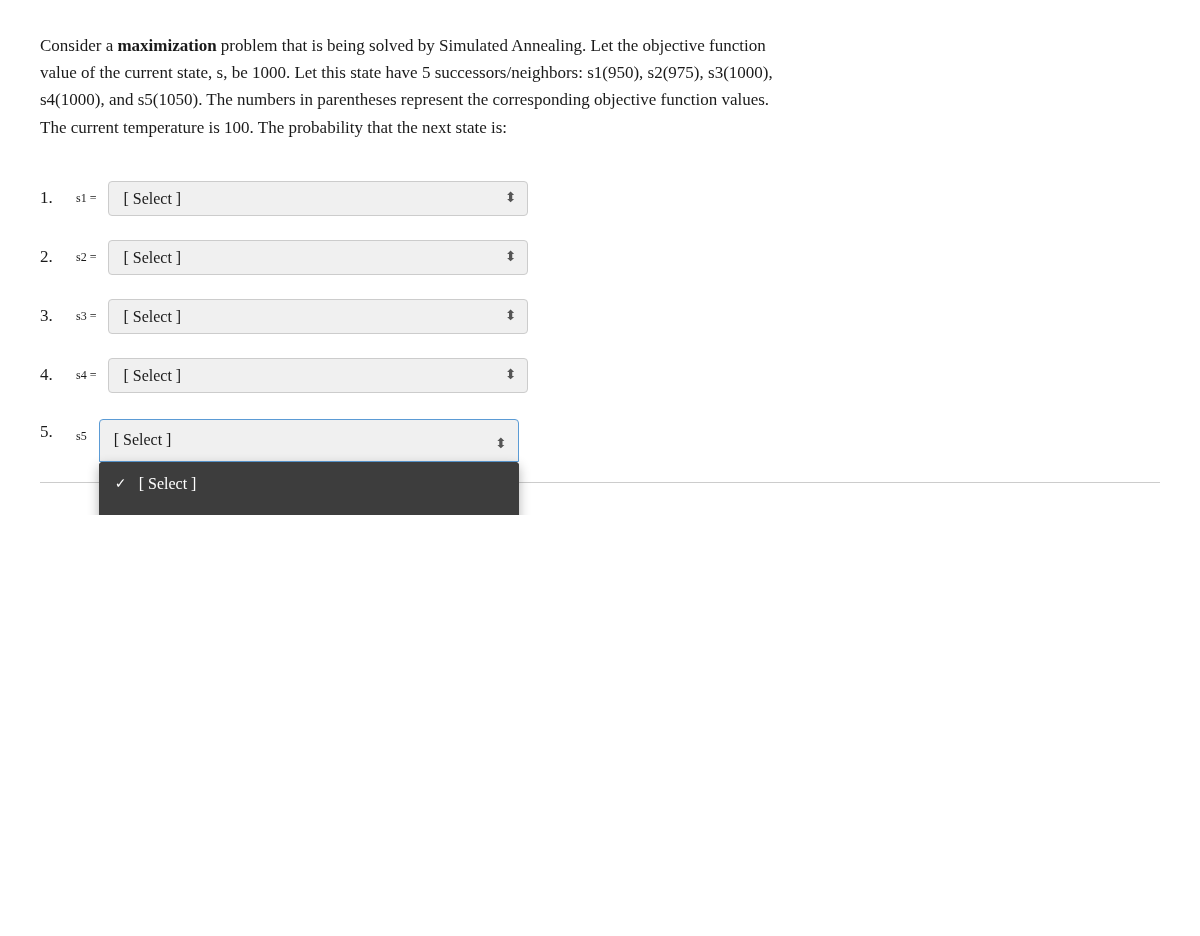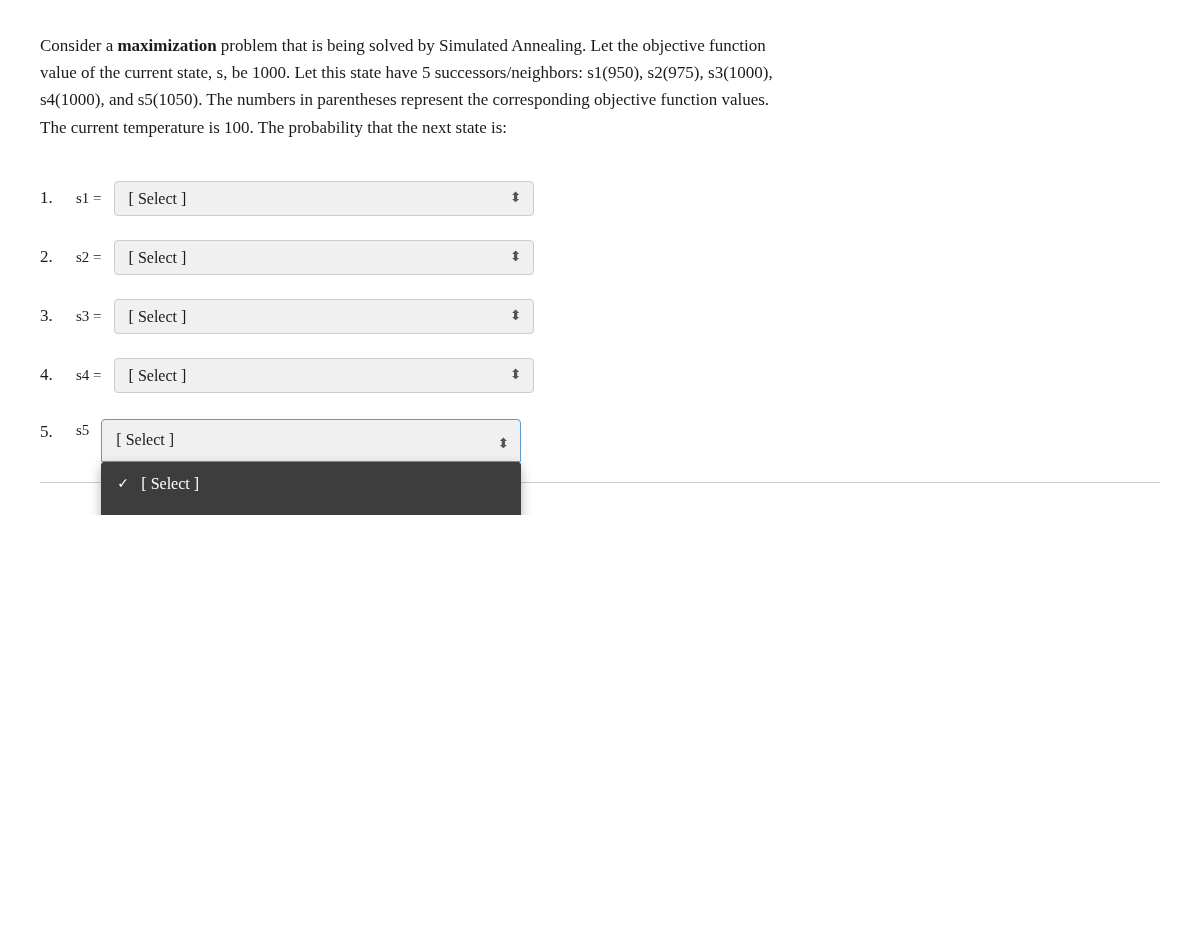--- a/index.html
+++ b/index.html
@@ -39,21 +39,21 @@
       font-size: 17px;
     }
 
     .question-number {
       min-width: 28px;
       font-size: 17px;
       color: #1a1a1a;
     }
 
     .question-label {
-      font-size: 15px;
+      font-size: 12px;
       color: #1a1a1a;
       margin-right: 4px;
     }
 
     .select-wrapper {
       position: relative;
       display: inline-block;
     }
 
     .select-dropdown {
@@ -202,21 +202,21 @@
           <option value="0.156">0.156</option>
           <option value="0.2">0.2</option>
           <option value="0.606">0.606</option>
         </select>
         <span class="select-arrow">⬍</span>
       </div>
     </li>
 
     <li class="question-item" style="align-items: flex-start; padding-top: 14px;">
       <span class="question-number">5.</span>
-      <span class="question-label" style="">s5</span>
+      <span class="question-label" style="margin-top: 8px;">s5</span>
       <div class="dropdown-open-wrapper">
 
         <div style="position: relative; width: 420px;">
           <div style="
             background: #f0f0f0;
             border: 1px solid #5b9bd5;
             border-radius: 4px 4px 0 0;
             padding: 8px 40px 8px 14px;
             font-size: 16px;
             font-family: Georgia, serif;

